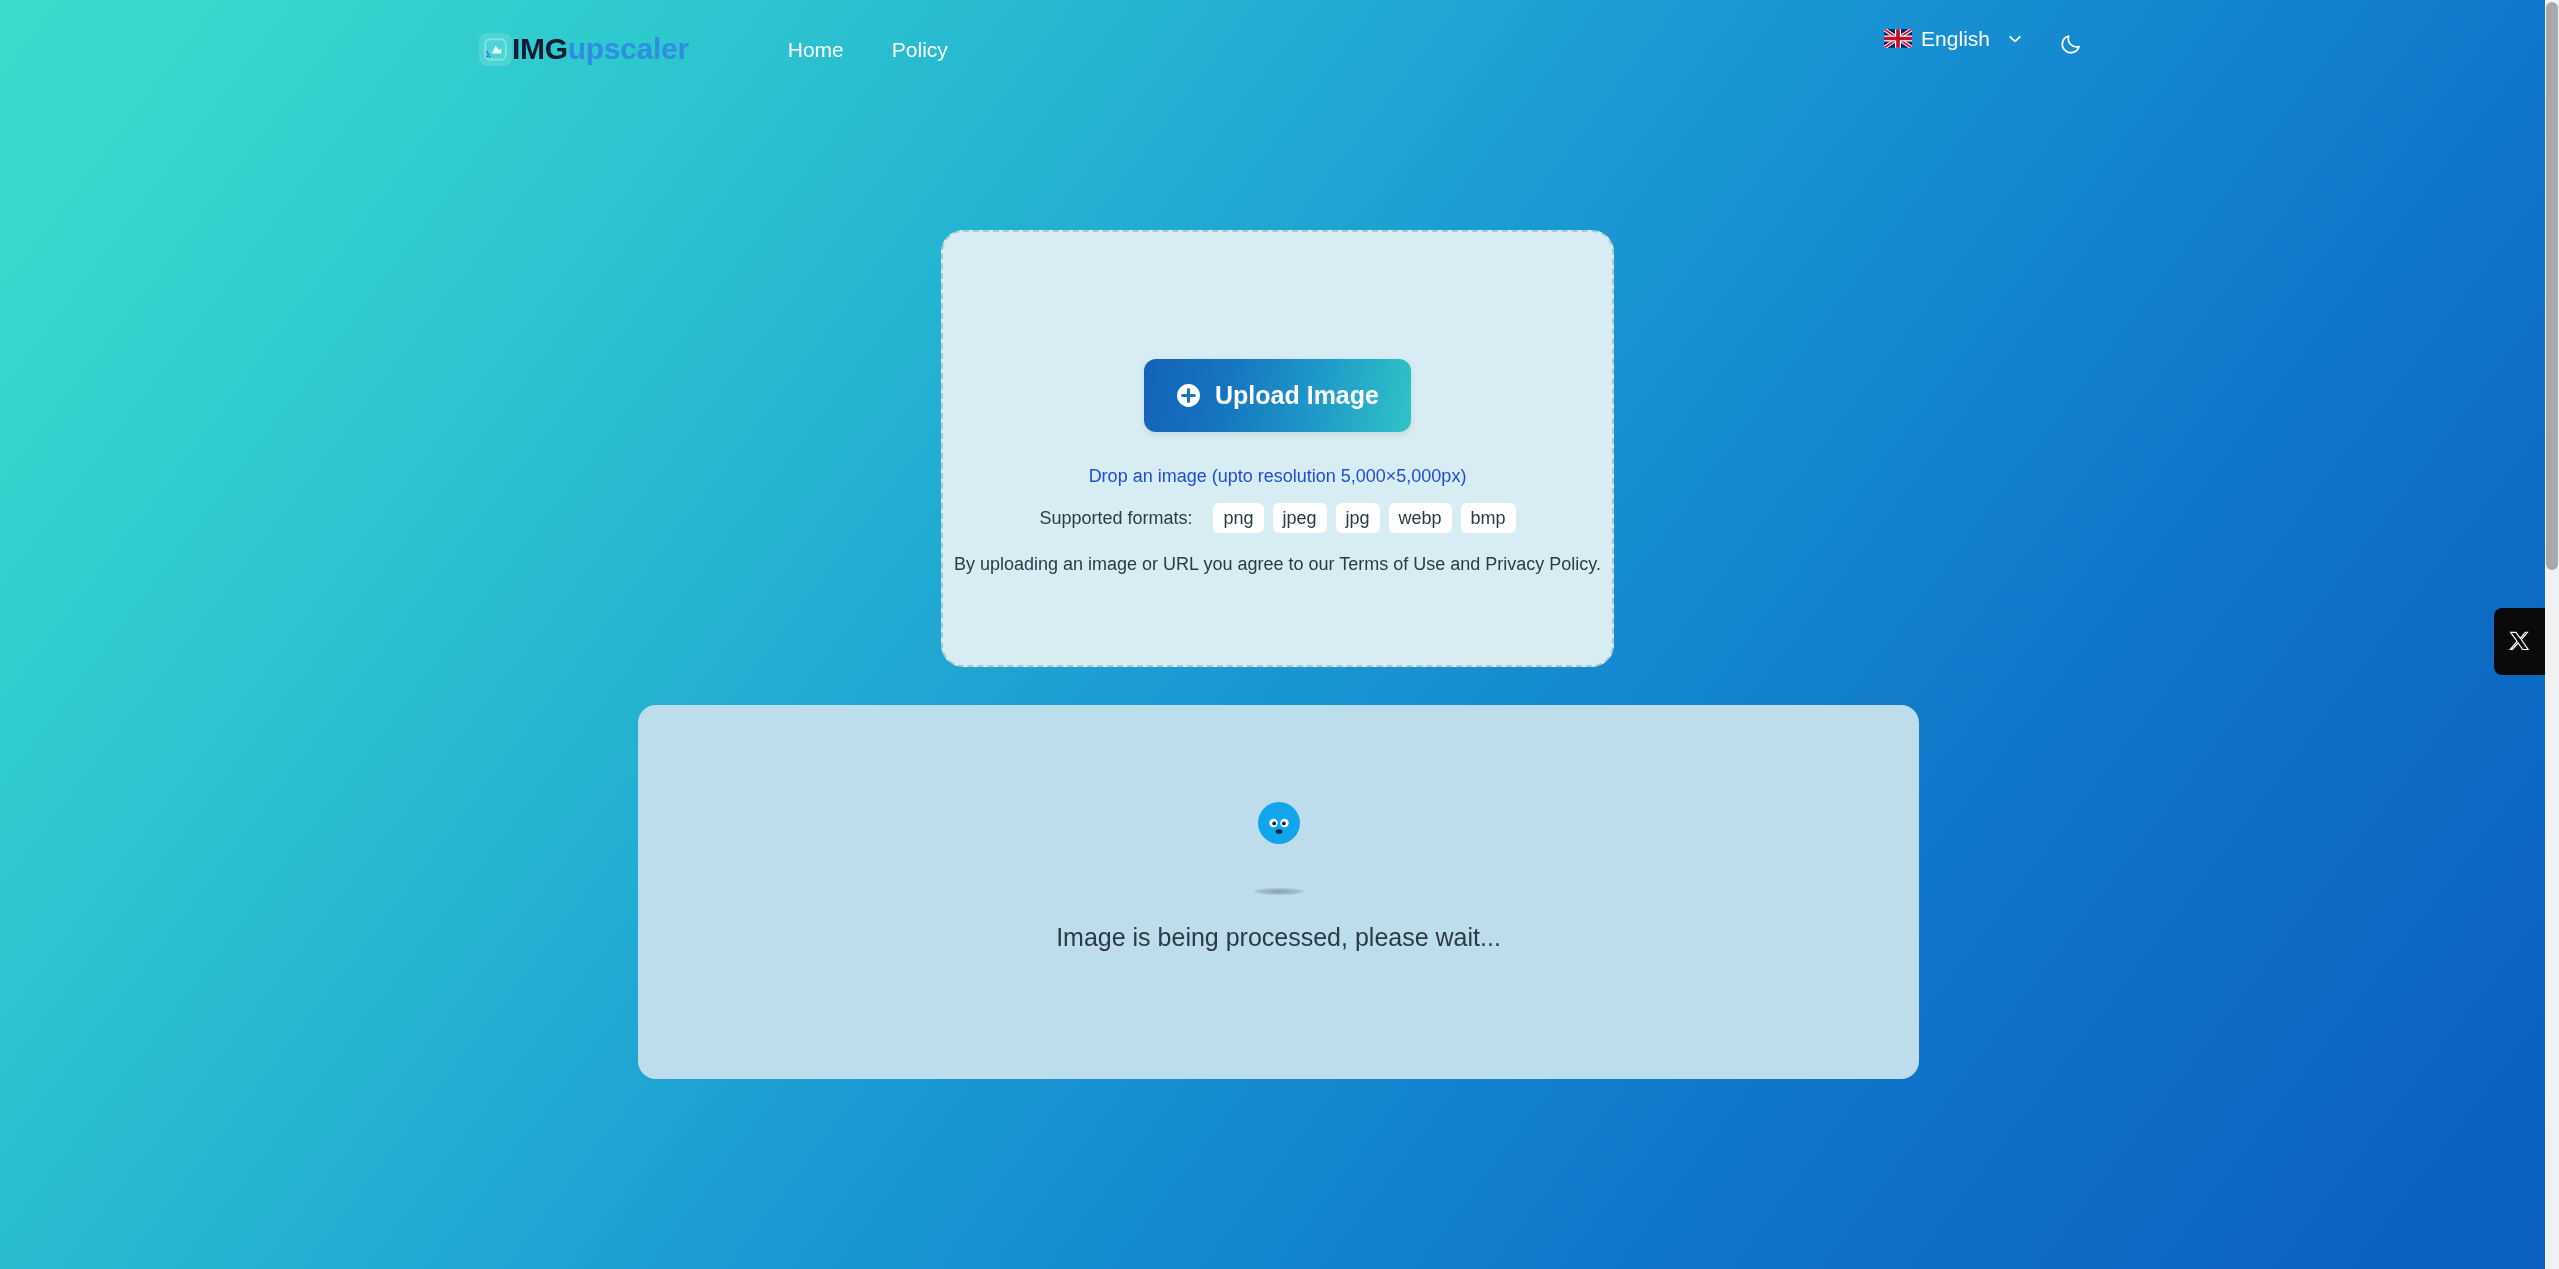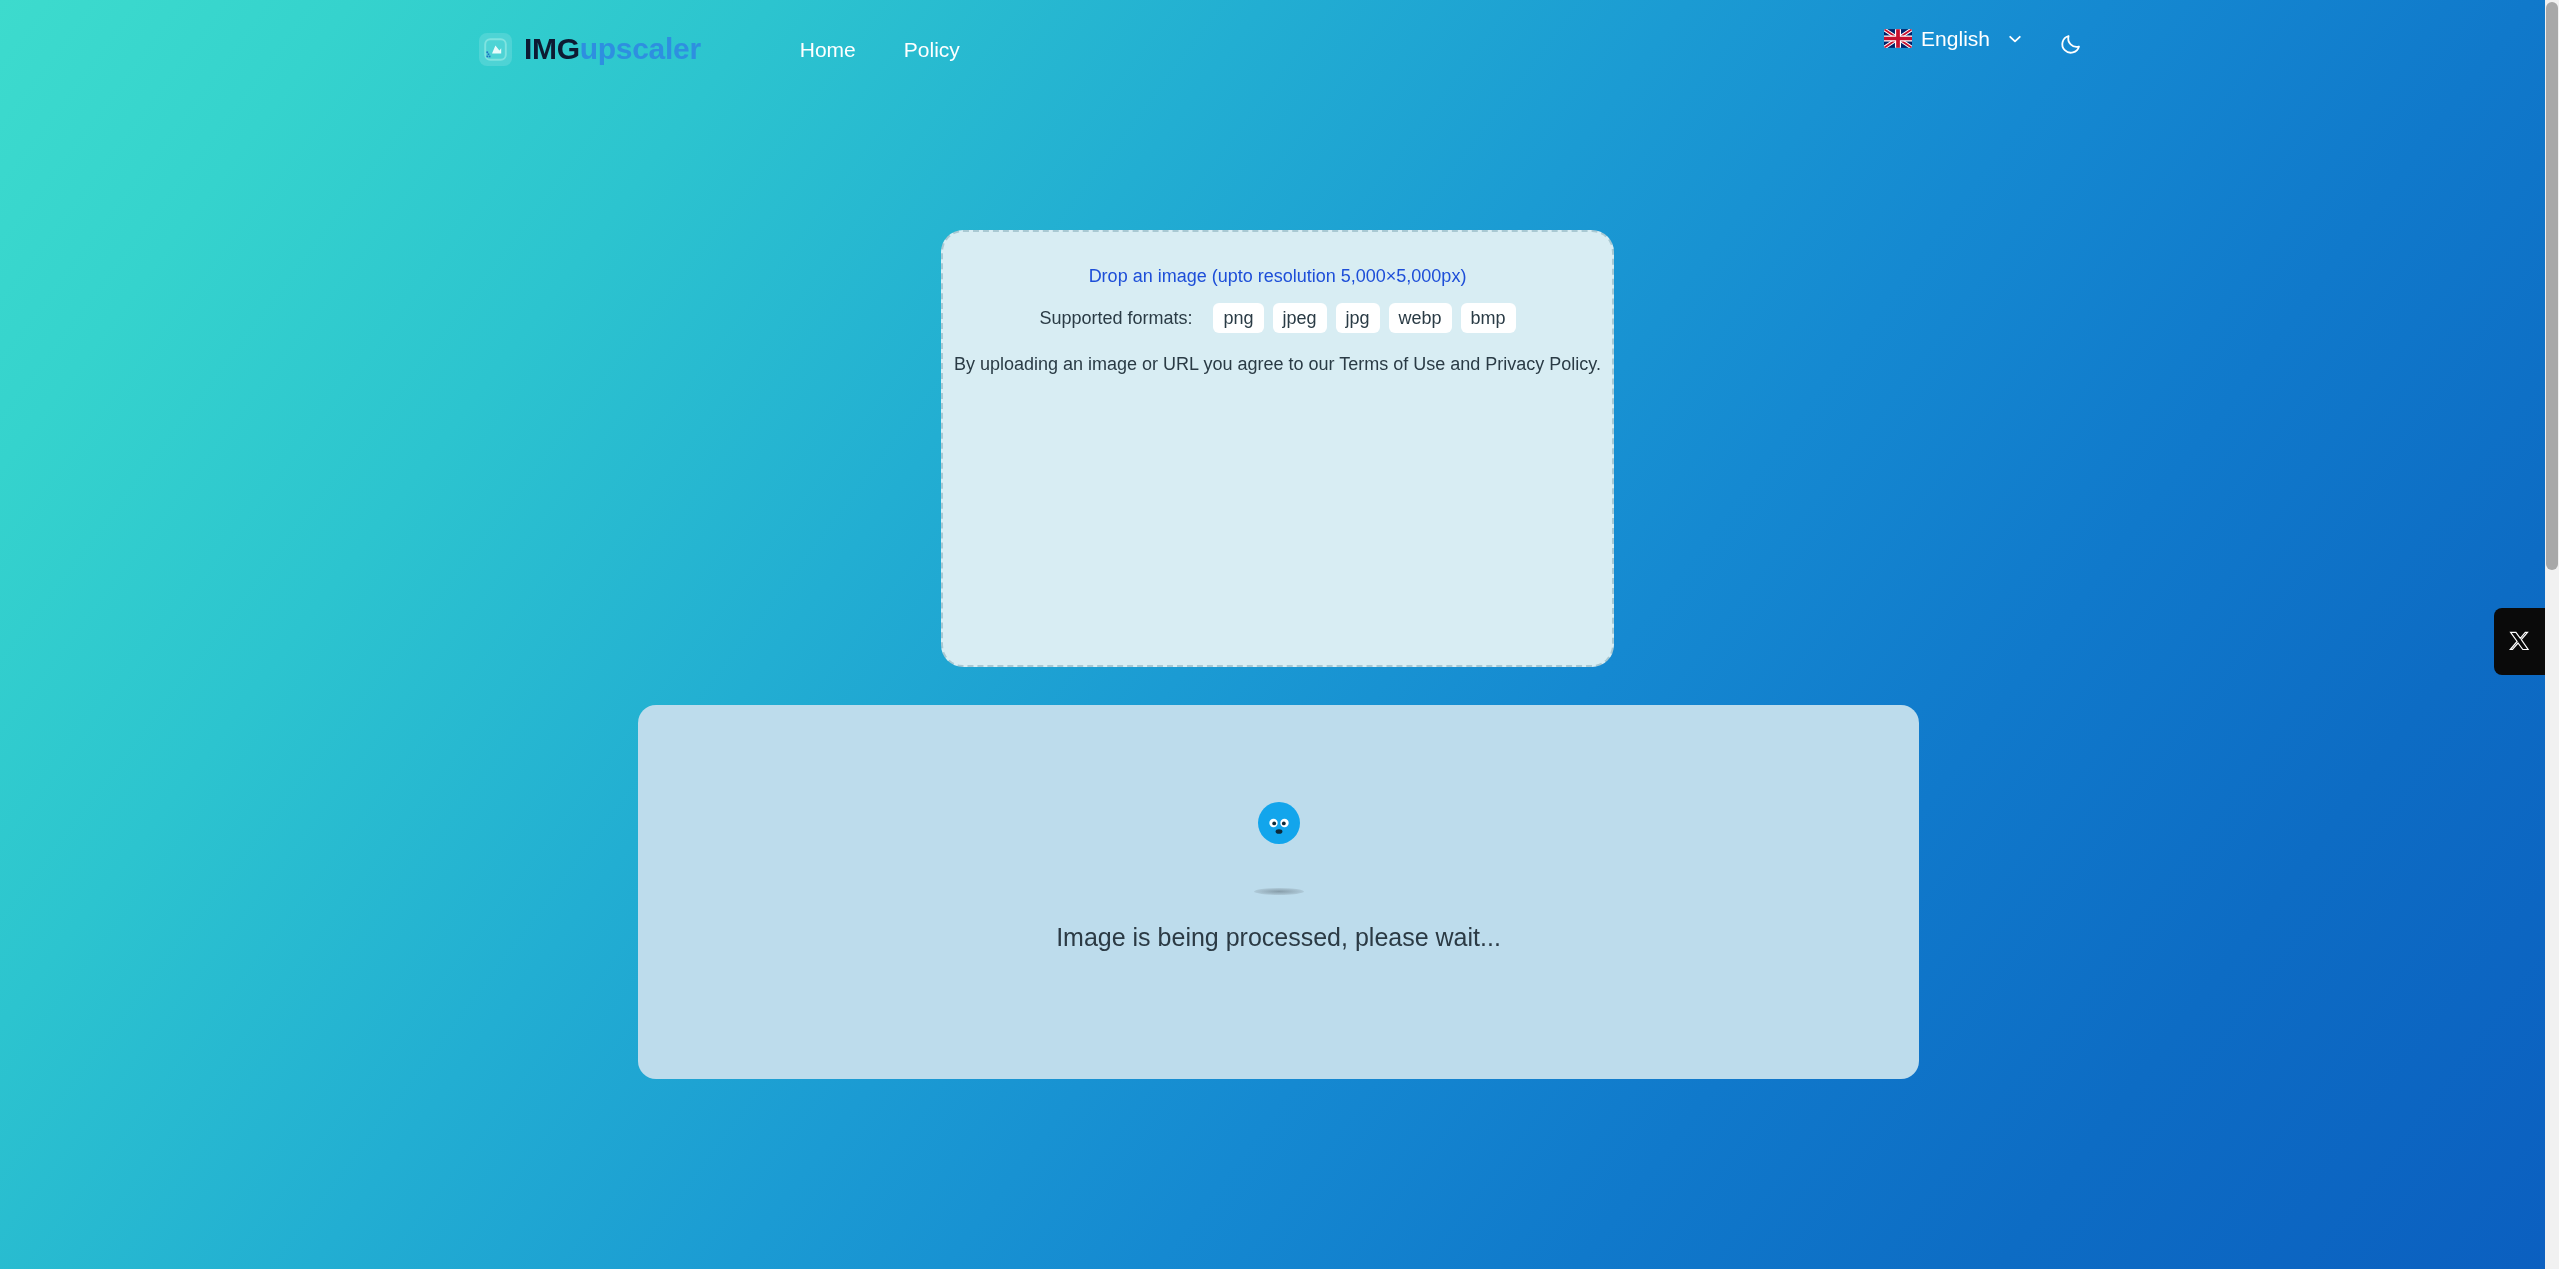--- a/index.html
+++ b/index.html
@@ -31,21 +31,21 @@
     top: 0; left: 0;
     width: 2545px;
     height: 98px;
     display: flex;
     align-items: center;
   }
 
   .logo-wrap {
     display: flex;
     align-items: center;
-    gap: 12px;
+    gap: 0;
     margin-left: 479px;
     text-decoration: none;
   }
   .logo-mark {
     width: 33px; height: 33px;
     border-radius: 8px;
     background: rgba(255,255,255,0.14);
     display: flex; align-items: center; justify-content: center;
     position: relative;
     flex: 0 0 auto;
@@ -320,20 +320,29 @@
           <path d="M20 14.5A8.4 8.4 0 0 1 9.6 4 8.5 8.5 0 1 0 20 14.5Z" fill="none" stroke="#ffffff" stroke-width="1.8" stroke-linejoin="round"></path>
         </svg>
       </span>
     </div>
 
   </div>
 </header>
 
 <section class="upload-card">
 
+  <button class="upload-btn">
+    <span>
+      <svg class="plus-icon" viewBox="0 0 24 24" aria-hidden="true">
+        <circle cx="12" cy="12" r="11" fill="#ffffff"></circle>
+        <path d="M12 6.4 V17.6 M6.4 12 H17.6" stroke="#1977c2" stroke-width="3" stroke-linecap="round"></path>
+      </svg>
+    </span>
+    <span>Upload Image</span>
+  </button>
 
   <div class="drop-hint">Drop an image (upto resolution 5,000×5,000px)</div>
 
   <div class="formats-row">
     <span class="formats-label">Supported formats:</span>
     <span class="format-chip">png</span>
     <span class="format-chip">jpeg</span>
     <span class="format-chip">jpg</span>
     <span class="format-chip">webp</span>
     <span class="format-chip">bmp</span>

